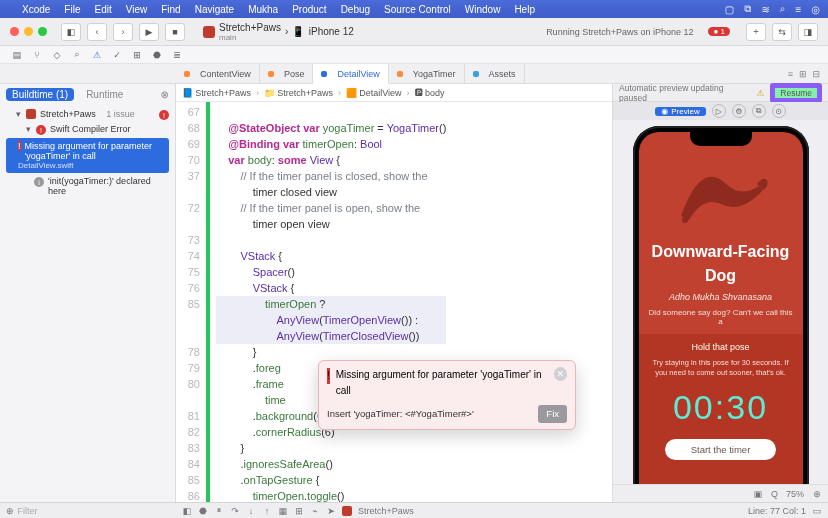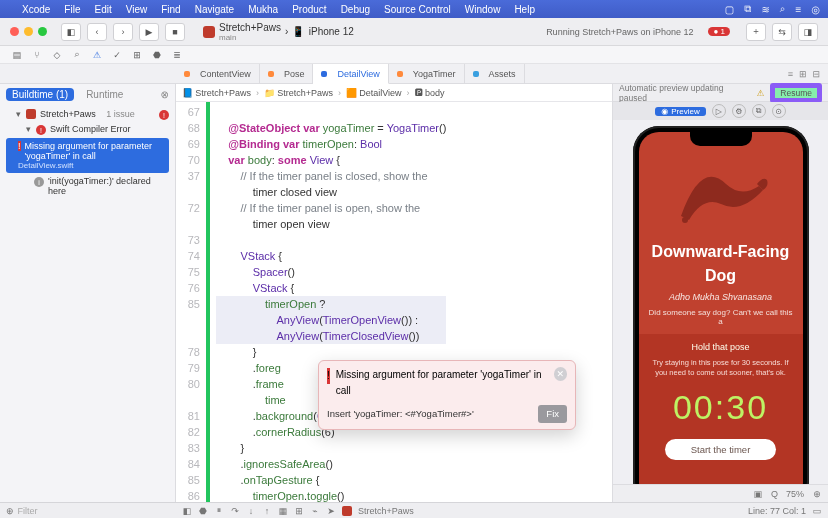--- a/index.html
+++ b/index.html
@@ -91,21 +91,21 @@
   .phone { width:176px; height:380px; background:#000; border-radius:26px; padding:6px; box-shadow:inset 0 0 0 2px #222; position:relative; }
   .phone-inner { width:100%; height:100%; background:#c0412f; border-radius:20px; overflow:hidden; display:flex; flex-direction:column; align-items:center; color:#fff; }
   .notch { position:absolute; top:6px; left:50%; transform:translateX(-50%); width:62px; height:14px; background:#000; border-radius:0 0 10px 10px; z-index:2; }
   .pose-art { margin-top:18px; width:100px; height:76px; position:relative; }
   .pose-title { font-weight:700; font-size:16px; text-align:center; line-height:24px; margin-top:14px; color:#fff; }
   .pose-sub { font-size:9px; font-style:italic; margin-top:4px; color:#f7e6e2; }
   .pose-desc { font-size:8px; margin-top:6px; color:#f3ddd8; padding:0 10px; text-align:center; }
   .panel { margin-top:8px; background:#b33524; width:100%; flex:1; display:flex; flex-direction:column; align-items:center; padding:8px 10px 10px 10px; }
   .panel .hold { font-size:9px; color:#ffe; }
   .panel .tip { font-size:7.5px; text-align:center; margin-top:6px; color:#f6d9d3; line-height:10px; }
-  .panel .time { font-size:34px; font-weight:300; letter-spacing:2px; margin-top:10px; color:#bef264; font-variant-numeric:tabular-nums; }
+  .panel .time { font-size:34px; font-weight:300; letter-spacing:2px; margin-top:10px; color:#5eead4; font-variant-numeric:tabular-nums; }
   .panel .start { margin-top:12px; background:#fff; color:#6a554e; border-radius:14px; padding:5px 26px; font-size:9.5px; }
 
   
 
   
   .canvas-foot { height:18px; background:#eeeef1; border-top:1px solid #dcdce0; display:flex; align-items:center; justify-content:flex-end; gap:8px; padding:0 6px; font-size:9px; color:#777; }
 
   
   .debugbar { position:absolute; bottom:0; left:0; right:0; height:16px; background:#eeeef1; border-top:1px solid #d5d5d9; display:flex; align-items:center; padding:0 6px; font-size:9px; color:#777; gap:6px; }
   .debugbar .left { width:170px; display:flex; align-items:center; gap:4px; }

